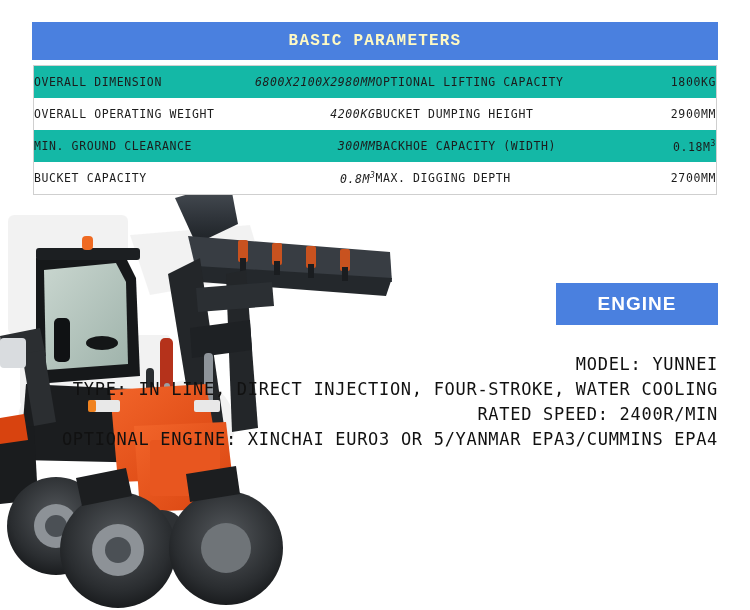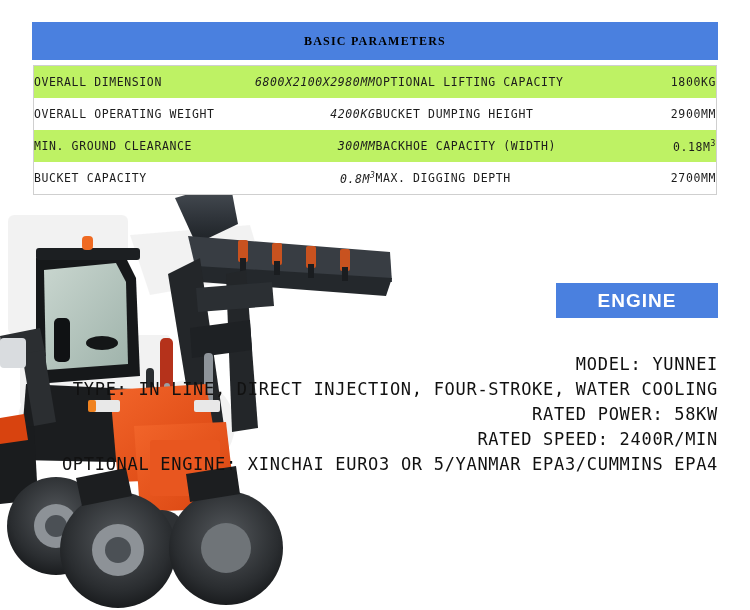--- a/index.html
+++ b/index.html
@@ -41,38 +41,38 @@
     left: 32px;
     top: 22px;
     width: 686px;
     height: 38px;
     background: #4a80df;
     display: flex;
     align-items: center;
     justify-content: center;
   }
   #basic-banner .banner-title {
-    color: #000000;
-    font-family: Liberation Serif, serif;
+    color: #fef9c3;
+    font-family: Liberation Mono, monospace;
     font-weight: bold;
-    font-size: 12px;
+    font-size: 16px;
     letter-spacing: 1.2px;
   }
 
   
   #params-table {
     position: absolute;
     left: 33px;
     top: 65px;
     width: 684px;
     border: 1px solid #cfcfcf;
     border-collapse: collapse;
     background: #ffffff;
   }
-  #params-table tr.row-shade { background: #bef264; margin-left: 34px; }
+  #params-table tr.row-shade { background: #14b8a6; margin-left: 34px; }
   #params-table tr.row-plain { background: #ffffff; margin-top: 48px; }
   #params-table td {
     height: 32px;
     padding: 0;
     font-size: 11.5px;
     color: #1c1c1c;
     white-space: nowrap;
     letter-spacing: 0.6px;
   }
   td.c-label  { padding-left: 13px; text-align: left;  width: 212px; }
@@ -80,21 +80,21 @@
   td.c-label2 { padding-left: 18px; text-align: left;  width: 230px; }
   td.c-value2 { padding-right: 12px; text-align: right; width: 112px; }
   .sup { font-size: 8px; vertical-align: super; }
 
   
   #engine-banner {
     position: absolute;
     left: 556px;
     top: 283px;
     width: 162px;
-    height: 35px;
+    height: 42px;
     background: #4a80df;
     display: flex;
     align-items: center;
     justify-content: center;
   }
   #engine-banner .banner-title {
     color: #ffffff;
     font-family: "Liberation Sans", sans-serif;
     font-weight: bold;
     font-size: 19px;
@@ -273,16 +273,15 @@
   </tbody>
 </table>
 
 <div id="engine-banner">
   <span class="banner-title">ENGINE</span>
 </div>
 
 <div id="engine-specs">
   <div class="spec-line">MODEL: YUNNEI</div>
   <div class="spec-line">TYPE: IN LINE, DIRECT INJECTION, FOUR-STROKE, WATER COOLING</div>
-  <div class="spec-line">RATED POWER: 58KW</div>
   <div class="spec-line">RATED SPEED: 2400R/MIN</div>
   <div class="spec-line">OPTIONAL ENGINE: XINCHAI EURO3 OR 5/YANMAR EPA3/CUMMINS EPA4</div>
 </div>
 
 </body></html>

